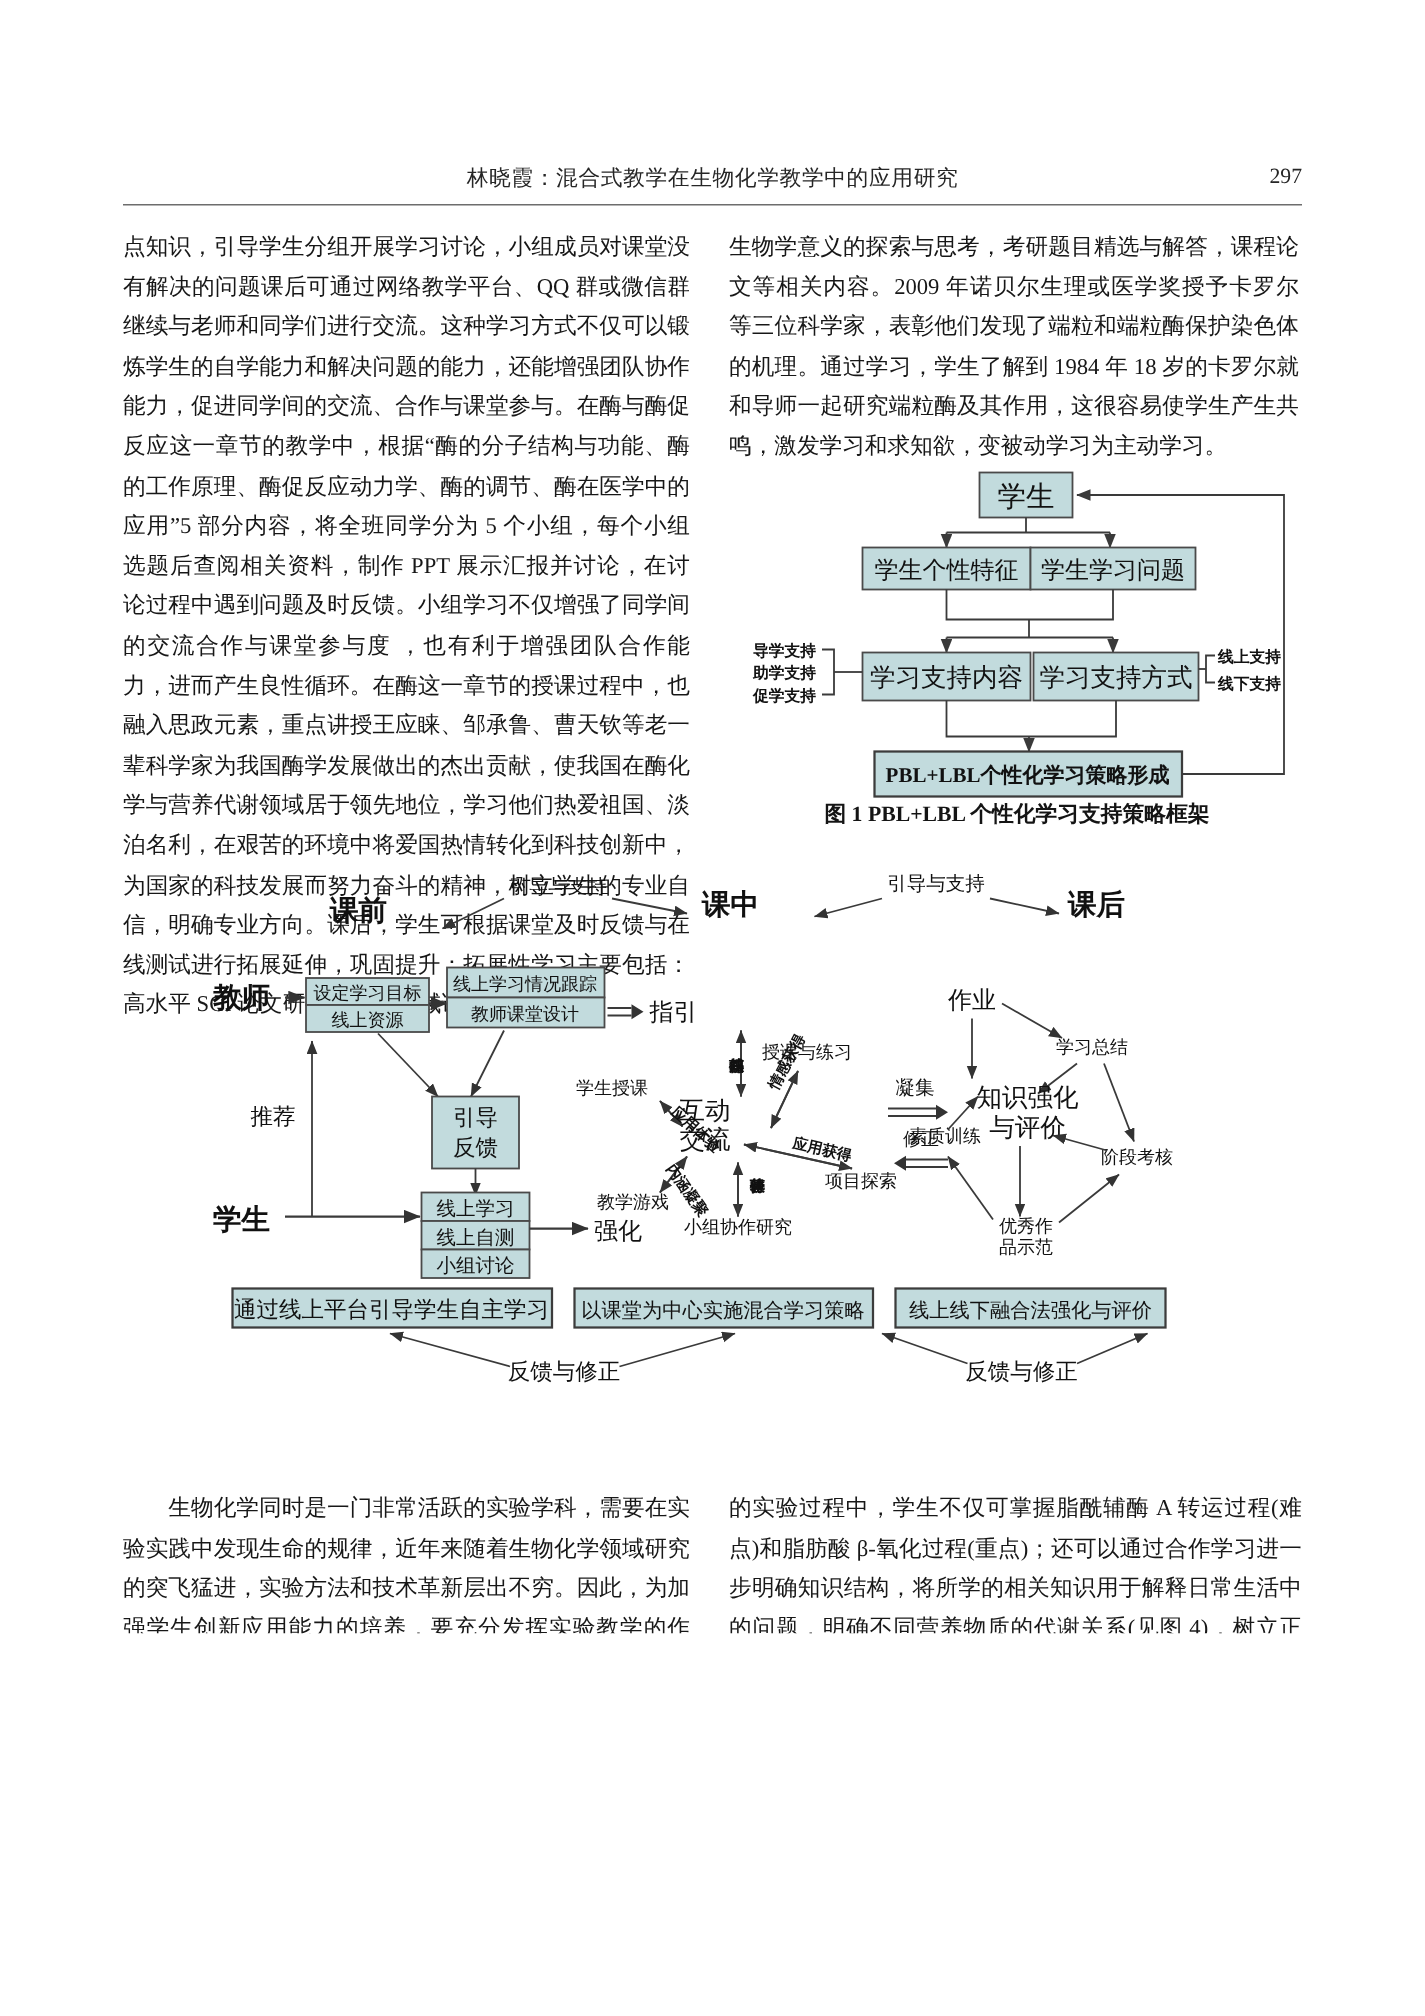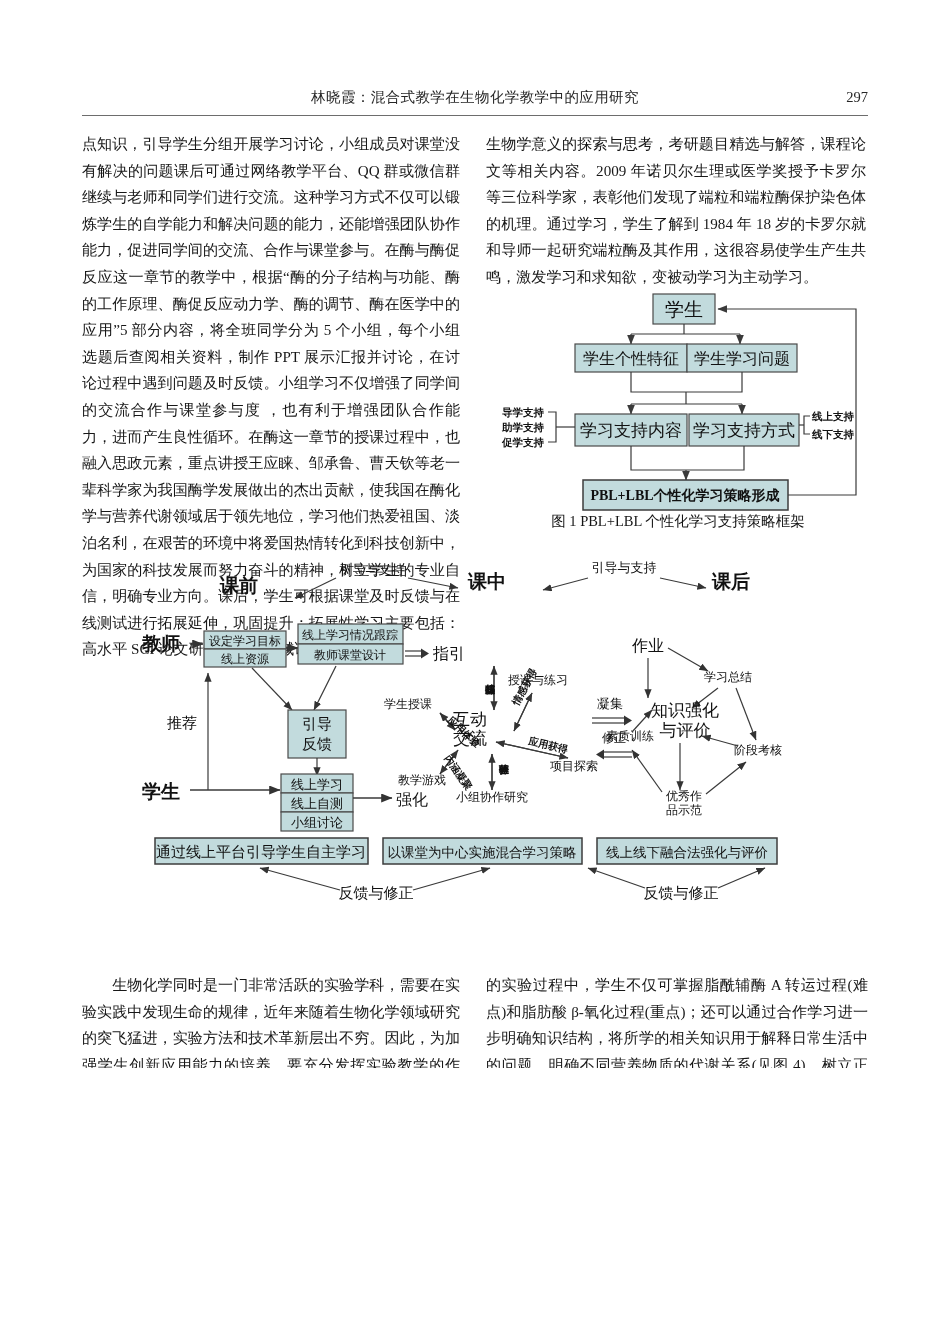--- a/index.html
+++ b/index.html
@@ -11,20 +11,21 @@
     font-family: "Liberation Serif", "DejaVu Serif", serif;
     color: #1a1a1a;
   }
   .page {
     position: relative;
     width: 950px;
     height: 1068px;
     background: #ffffff;
     overflow: hidden;
     box-sizing: border-box;
+    margin-top: 21px;
   }
 
   
   .runhead {
     position: absolute;
     left: 82px;
     top: 88px;
     width: 786px;
     height: 30px;
   }
@@ -82,21 +83,21 @@
     position: absolute;
     left: 486px;
     top: 288px;
     width: 384px;
     height: 248px;
   }
   .fig1 svg { display: block; }
 
   .fig-caption {
     font-family: "Liberation Serif", "DejaVu Serif", serif;
-    font-weight: normal;
+    font-weight: bold;
     font-size: 14.5px;
     text-align: center;
     color: #141414;
   }
   .fig1-caption {
     position: absolute;
     left: 486px;
     top: 512px;
     width: 384px;
   }

